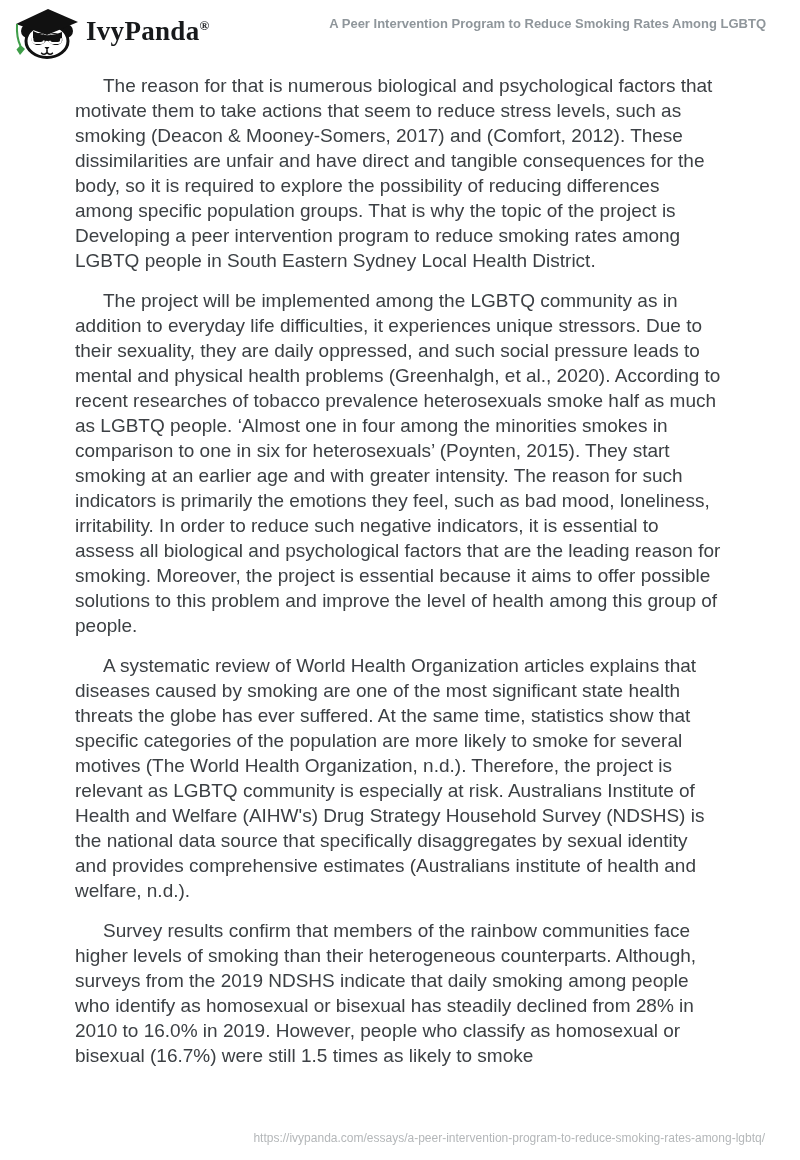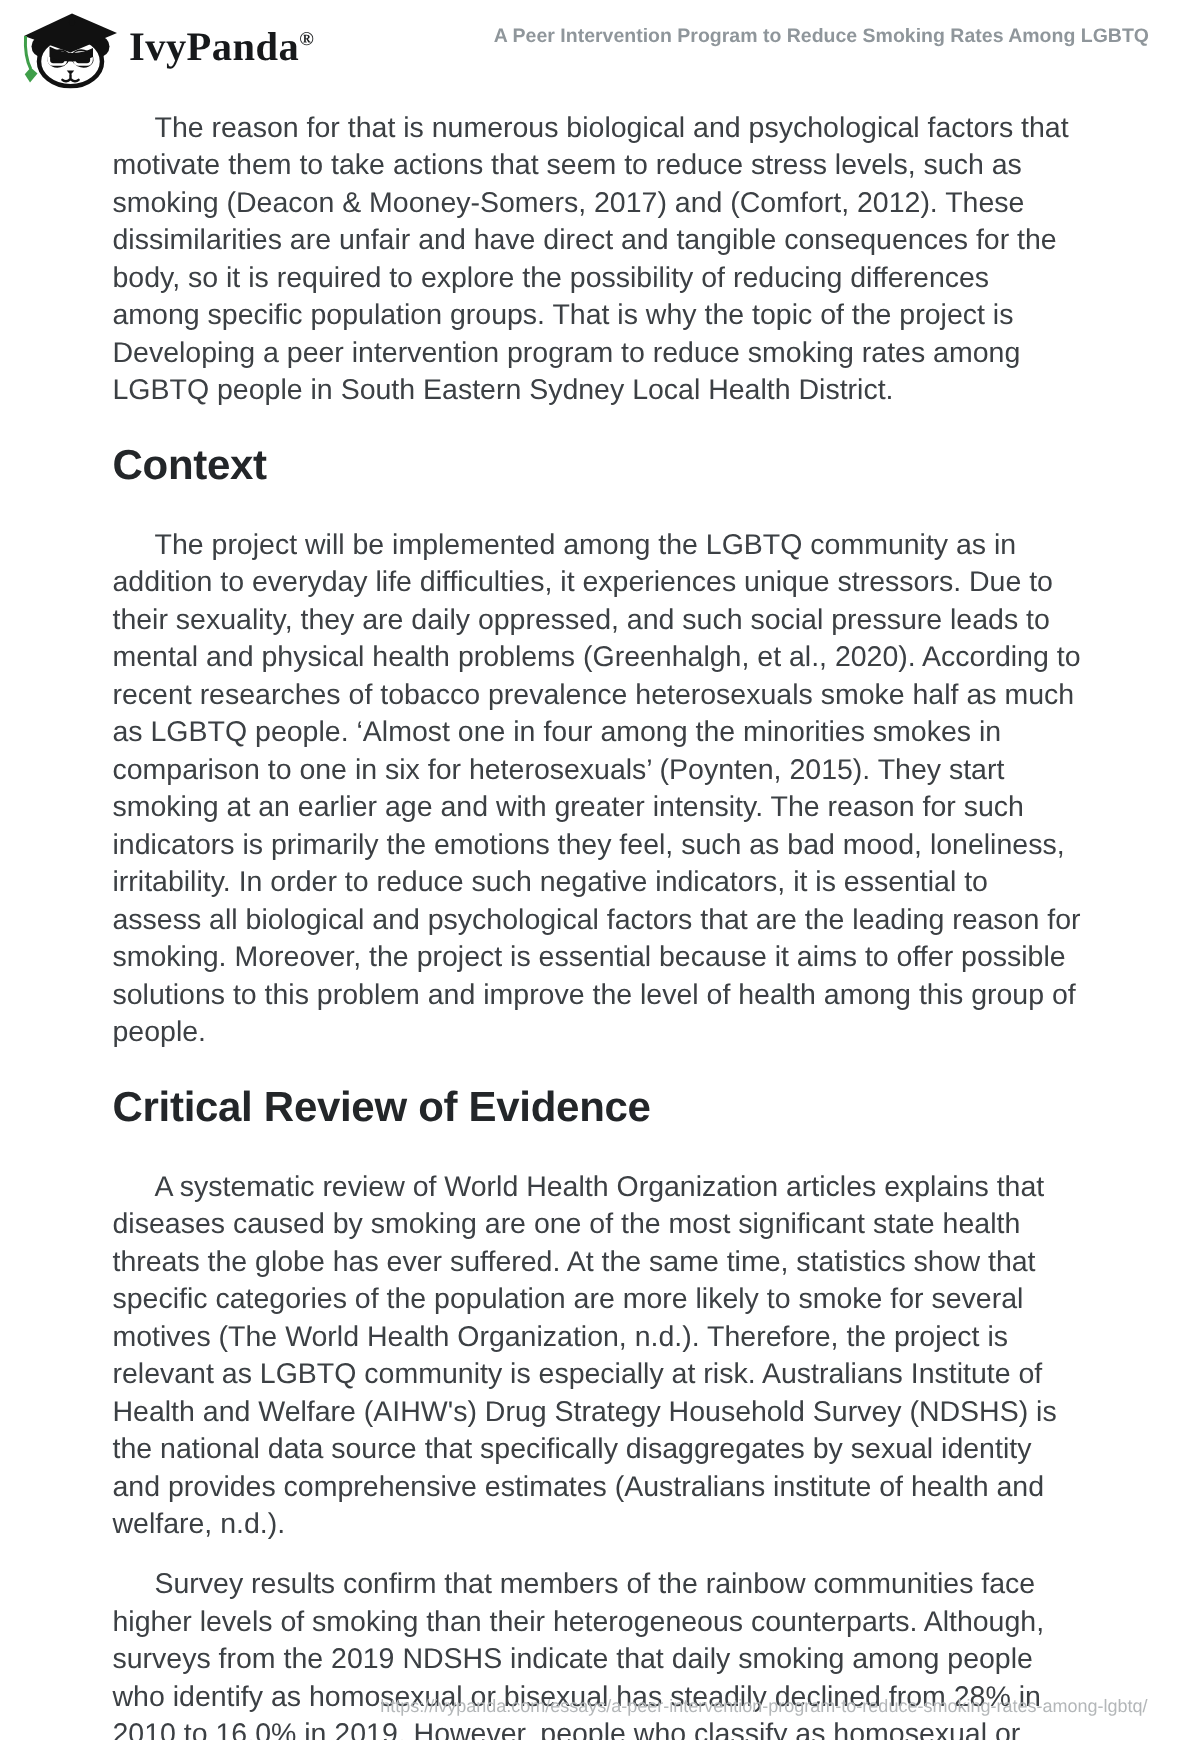--- a/index.html
+++ b/index.html
@@ -119,24 +119,22 @@
         </svg>
       </span>
       <span class="brand-text"><span>IvyPanda</span><sup>®</sup></span>
     </div>
     <div class="header-title">A Peer Intervention Program to Reduce Smoking Rates Among LGBTQ</div>
   </header>
 
   <main class="essay">
     <p>The reason for that is numerous biological and psychological factors that motivate them to take actions that seem to reduce stress levels, such as smoking (Deacon &amp; Mooney-Somers, 2017) and (Comfort, 2012). These dissimilarities are unfair and have direct and tangible consequences for the body, so it is required to explore the possibility of reducing differences among specific population groups. That is why the topic of the project is Developing a peer intervention program to reduce smoking rates among LGBTQ people in South Eastern Sydney Local Health District.</p>
 
-    <h2>Context</h2>
     <p>The project will be implemented among the LGBTQ community as in addition to everyday life difficulties, it experiences unique stressors. Due to their sexuality, they are daily oppressed, and such social pressure leads to mental and physical health problems (Greenhalgh, et al., 2020). According to recent researches of tobacco prevalence heterosexuals smoke half as much as LGBTQ people. ‘Almost one in four among the minorities smokes in comparison to one in six for heterosexuals’ (Poynten, 2015). They start smoking at an earlier age and with greater intensity. The reason for such indicators is primarily the emotions they feel, such as bad mood, loneliness, irritability. In order to reduce such negative indicators, it is essential to assess all biological and psychological factors that are the leading reason for smoking. Moreover, the project is essential because it aims to offer possible solutions to this problem and improve the level of health among this group of people.</p>
 
-    <h2>Critical Review of Evidence</h2>
     <p>A systematic review of World Health Organization articles explains that diseases caused by smoking are one of the most significant state health threats the globe has ever suffered. At the same time, statistics show that specific categories of the population are more likely to smoke for several motives (The World Health Organization, n.d.). Therefore, the project is relevant as LGBTQ community is especially at risk. Australians Institute of Health and Welfare (AIHW's) Drug Strategy Household Survey (NDSHS) is the national data source that specifically disaggregates by sexual identity and provides comprehensive estimates (Australians institute of health and welfare, n.d.).</p>
     <p>Survey results confirm that members of the rainbow communities face higher levels of smoking than their heterogeneous counterparts. Although, surveys from the 2019 NDSHS indicate that daily smoking among people who identify as homosexual or bisexual has steadily declined from 28% in 2010 to 16.0% in 2019. However, people who classify as homosexual or bisexual (16.7%) were still 1.5 times as likely to smoke</p>
   </main>
 
   <footer class="page-footer">
     <span class="footer-url">https://ivypanda.com/essays/a-peer-intervention-program-to-reduce-smoking-rates-among-lgbtq/</span>
   </footer>
 
 </div>
 

